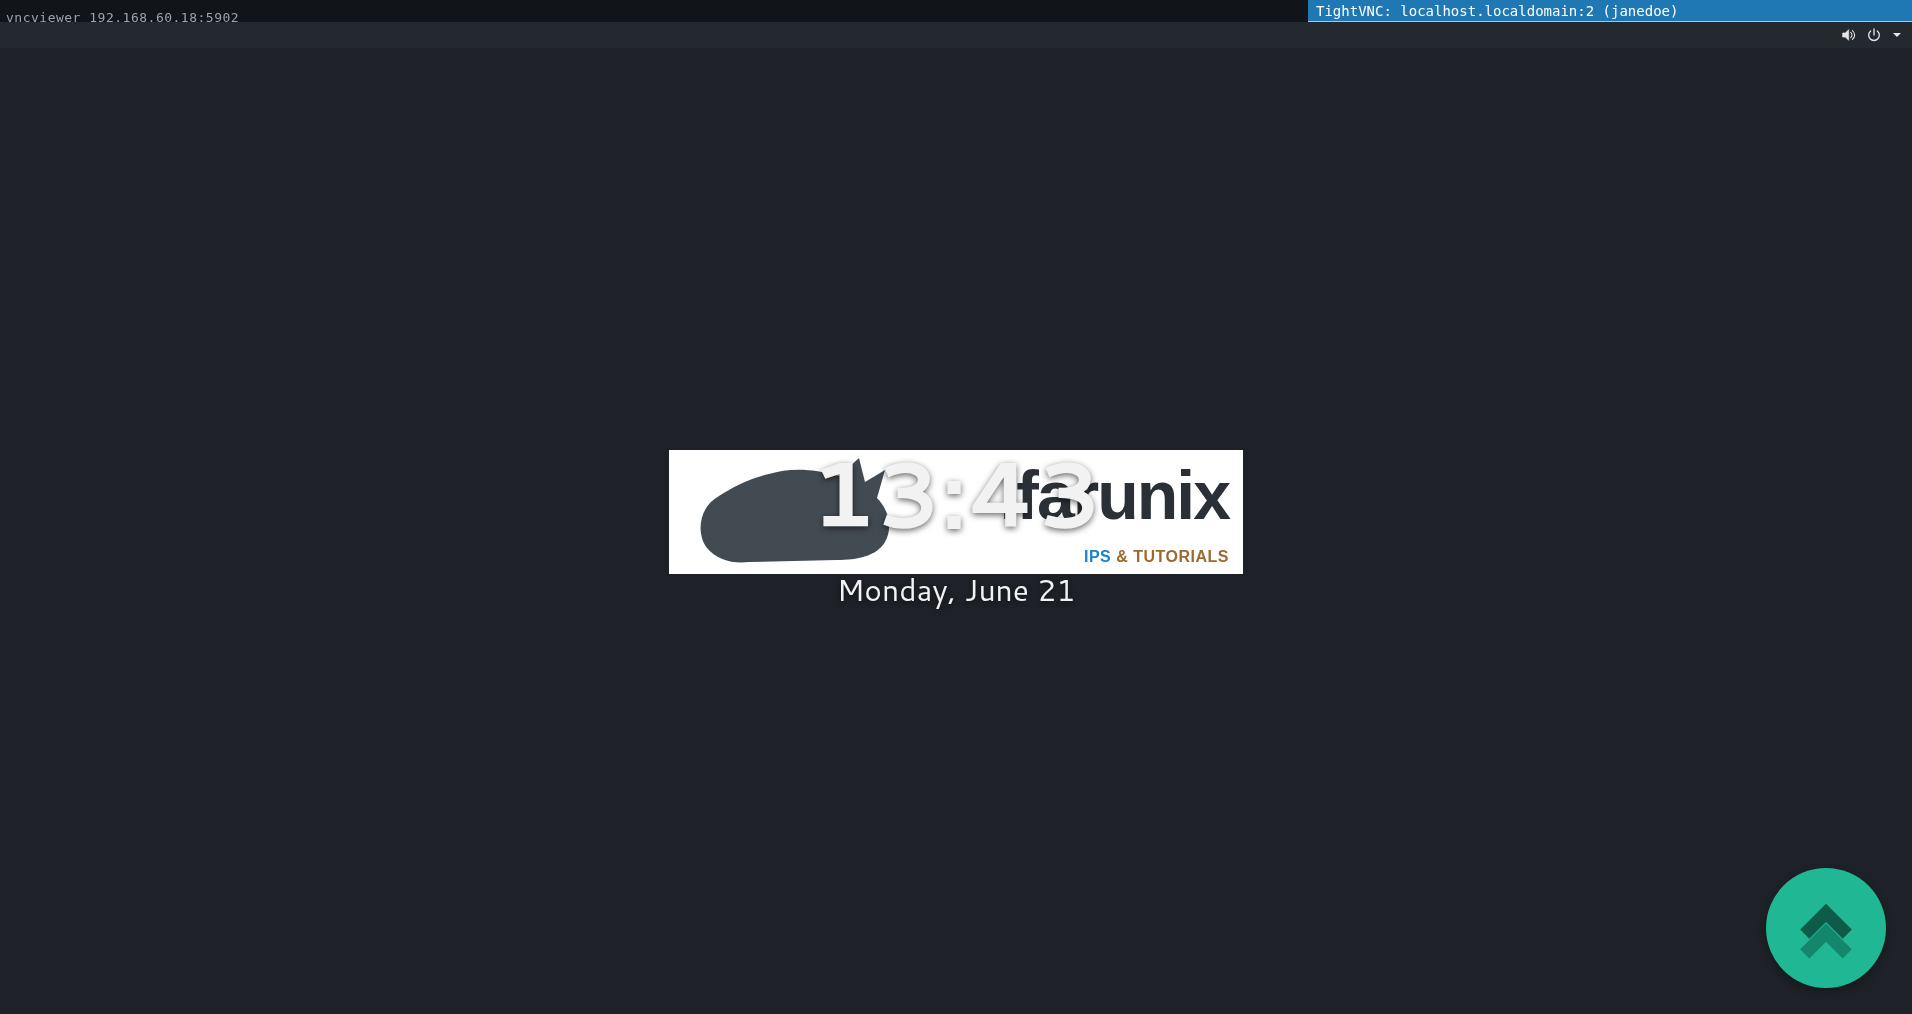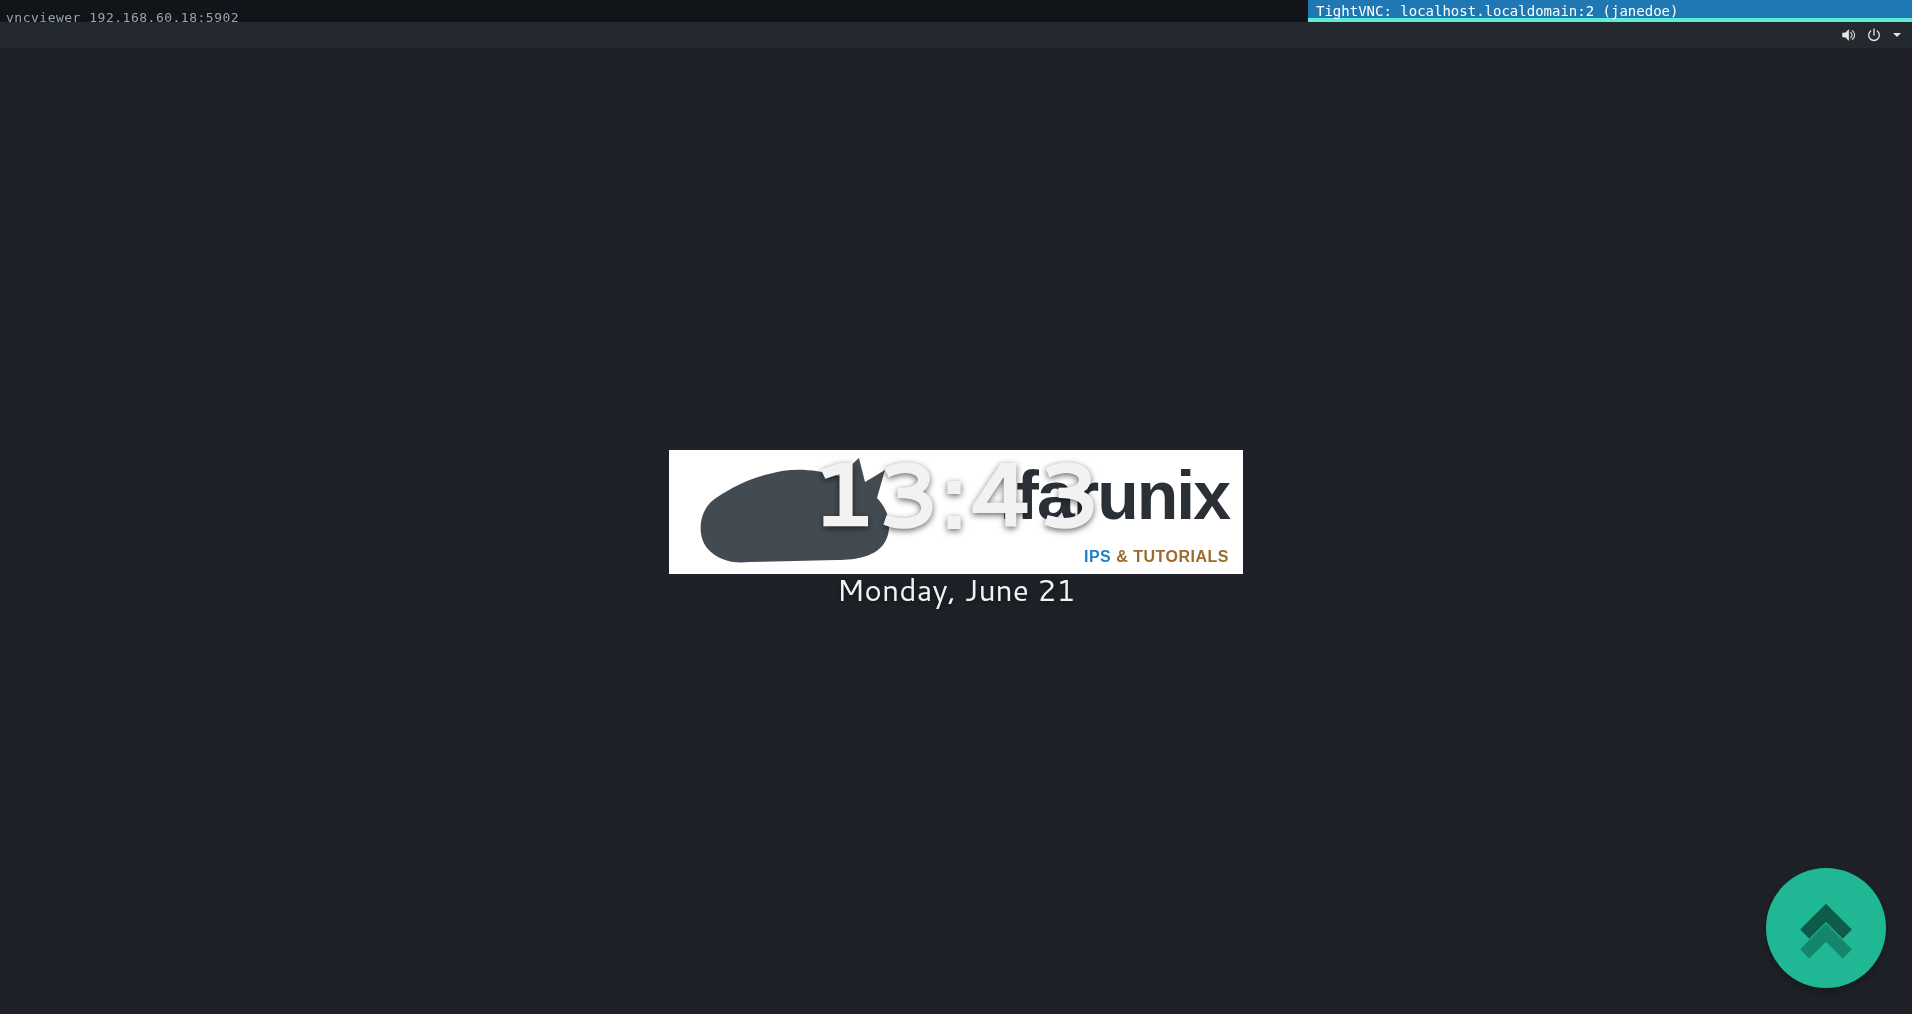--- a/index.html
+++ b/index.html
@@ -31,21 +31,21 @@
   .outer-title-right {
     margin-left: auto;
     flex: 0 0 auto;
     min-width: 604px;
     padding: 3px 10px 0 8px;
     background: #1f78b4;
     color: #ffffff;
     font-size: 14px;
     font-family: "DejaVu Sans Mono", monospace;
     height: 22px;
-    border-bottom: 4px solid #5eead4;
+    border-bottom: 1px solid #5eead4;
   }
 
   
   .remote-panel {
     position: absolute;
     top: 22px; left: 0; right: 0;
     height: 26px;
     background: #24292f;
     display: flex;
     align-items: center;

